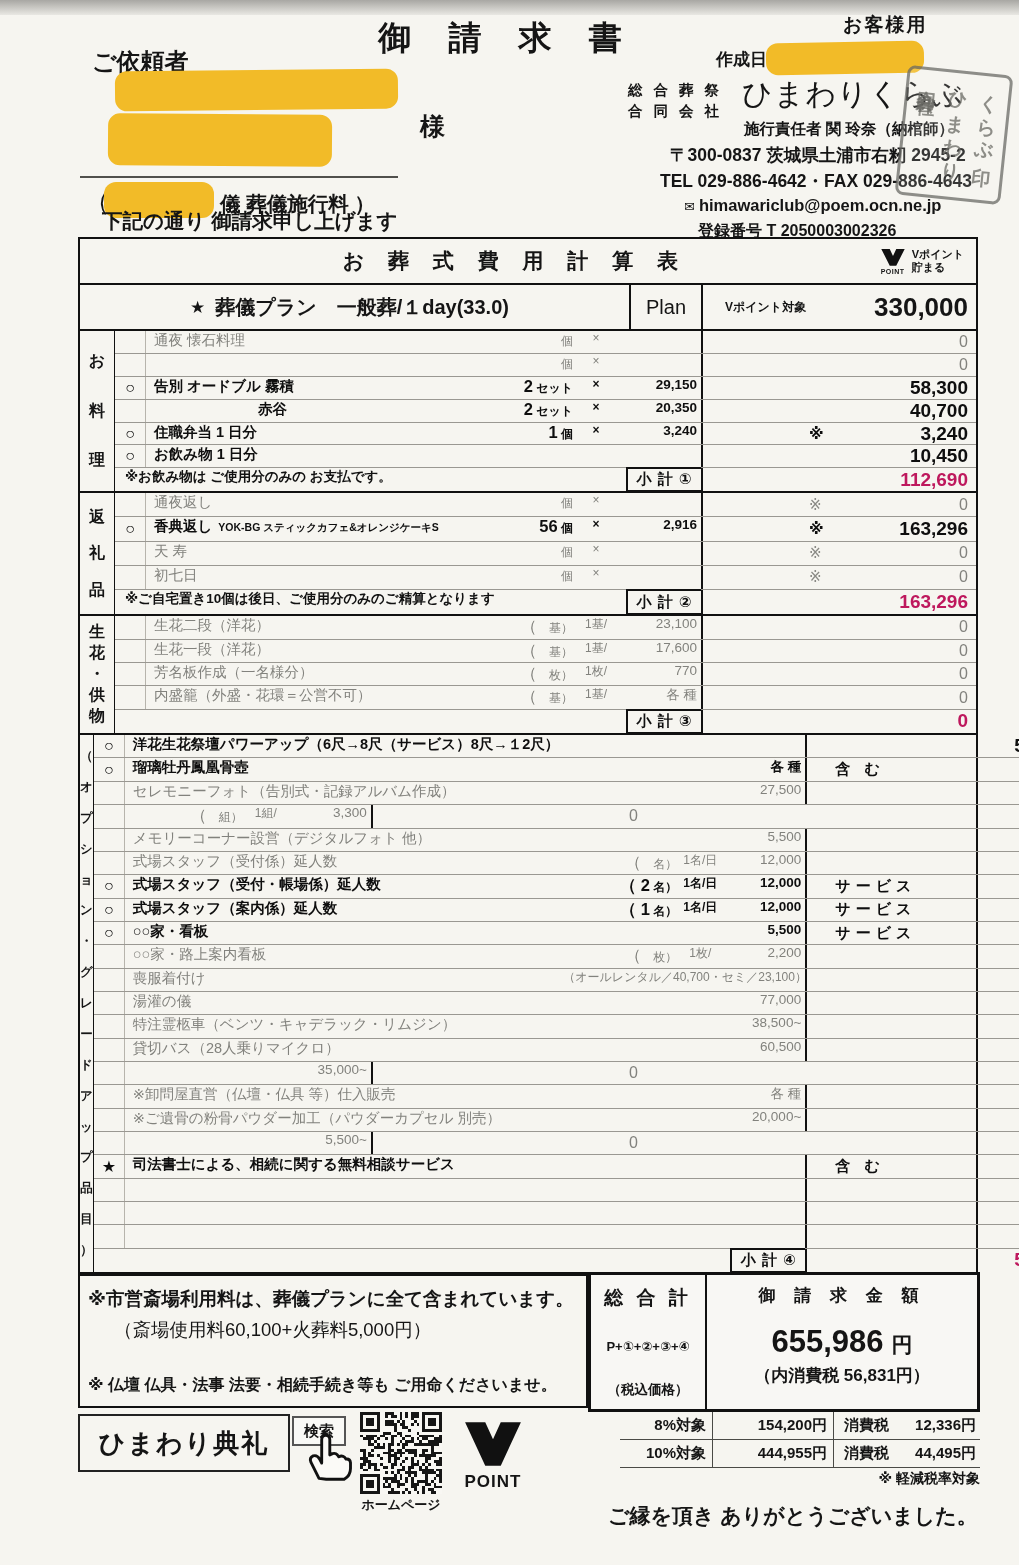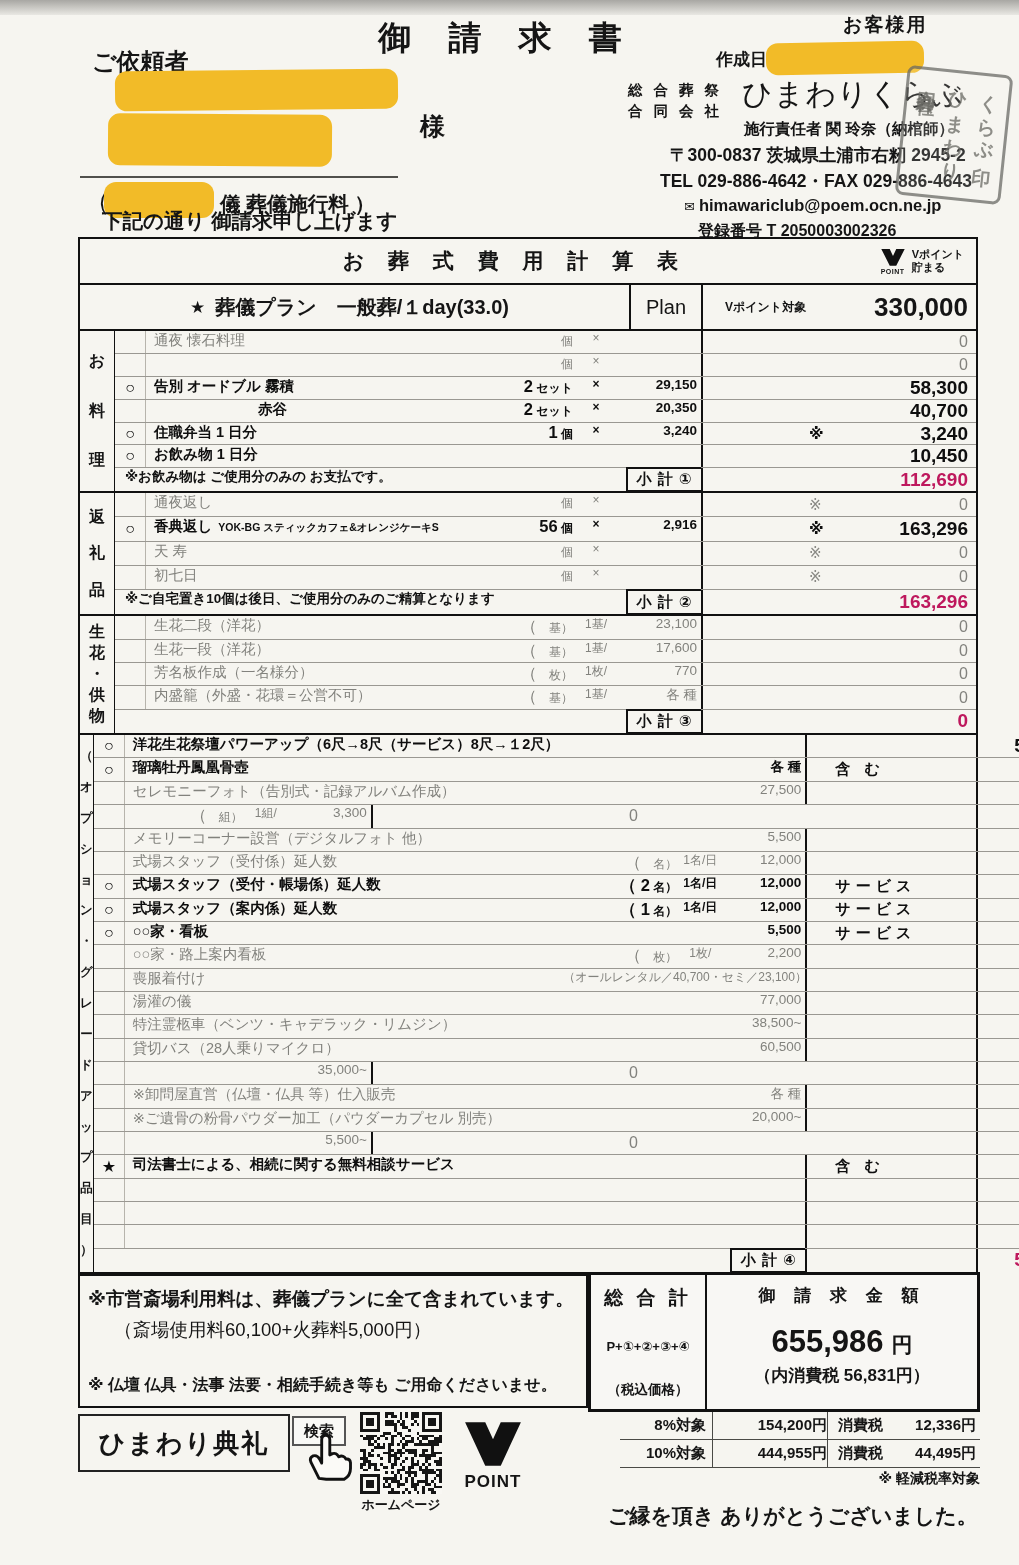--- a/index.html
+++ b/index.html
@@ -103,21 +103,21 @@
   .search-btn{left:292px;top:1416px;width:54px;height:30px;border:2px solid #555;box-sizing:border-box;
     display:flex;align-items:center;justify-content:center;font-size:15px;font-weight:700;background:rgba(255,255,255,.4);}
   .hand{left:300px;top:1428px;}
   .qr{left:360px;top:1412px;}
   .qr-caption{left:350px;top:1496px;width:102px;text-align:center;font-size:13px;font-weight:700;}
   .vbig{left:462px;top:1418px;display:flex;flex-direction:column;align-items:center;}
   .vbig .pw{font-size:17px;font-weight:900;letter-spacing:1px;margin-top:2px;}
   .taxes{left:620px;top:1412px;width:360px;}
   .tax-row{display:flex;align-items:stretch;height:27px;border-bottom:1.5px solid #4a4a46;}
   .tax-l{width:86px;display:flex;align-items:center;justify-content:flex-end;font-size:15px;font-weight:700;border-right:1.5px solid #4a4a46;padding-right:6px;}
-  .tax-b{width:114px;display:flex;align-items:center;justify-content:flex-end;font-size:15px;font-weight:700;border-right:1.5px solid #4a4a46;}
+  .tax-b{width:114px;display:flex;align-items:center;justify-content:flex-end;font-size:15px;font-weight:700;border-right:1.5px solid #4a4a46;padding-right:6px;}
   .tax-t{flex:1;display:flex;align-items:center;justify-content:space-between;font-size:15px;font-weight:700;padding:0 4px 0 10px;}
   .reduced{left:760px;top:1470px;width:220px;text-align:right;font-size:14px;font-weight:700;}
   .thanks{left:608px;top:1502px;font-size:21px;font-weight:700;white-space:nowrap;}
 </style>
 </head>
 <body>
 
 <div class="scan-band"></div>
 
 <div class="abs doc-title">御 請 求 書</div>

